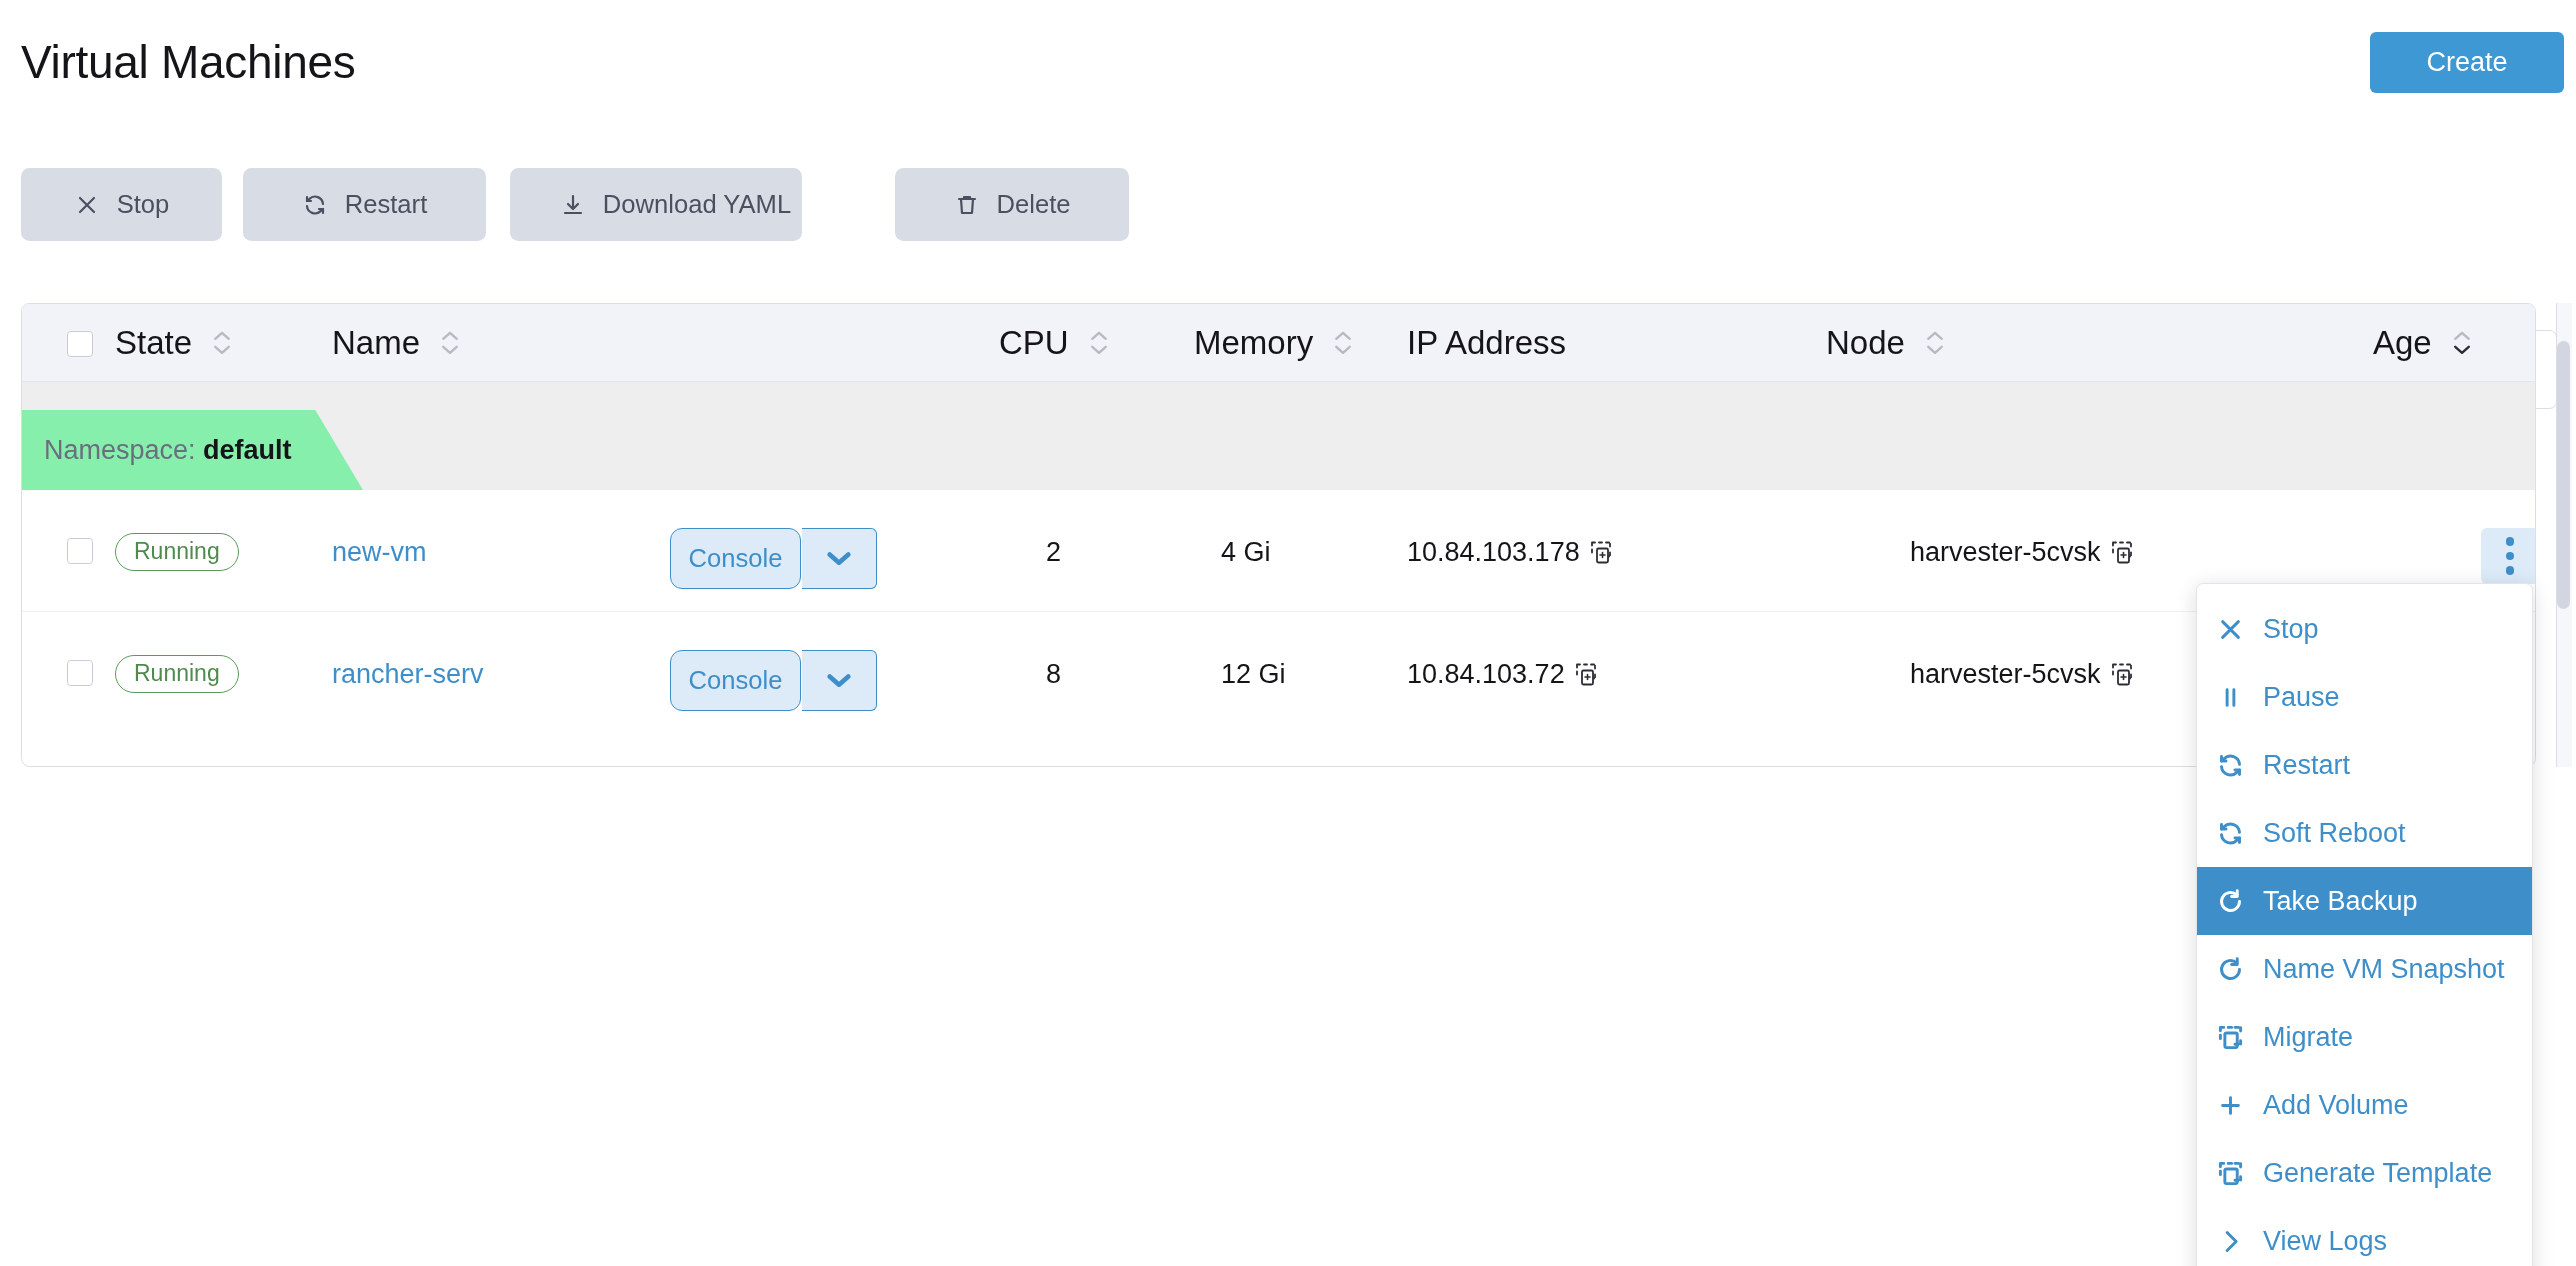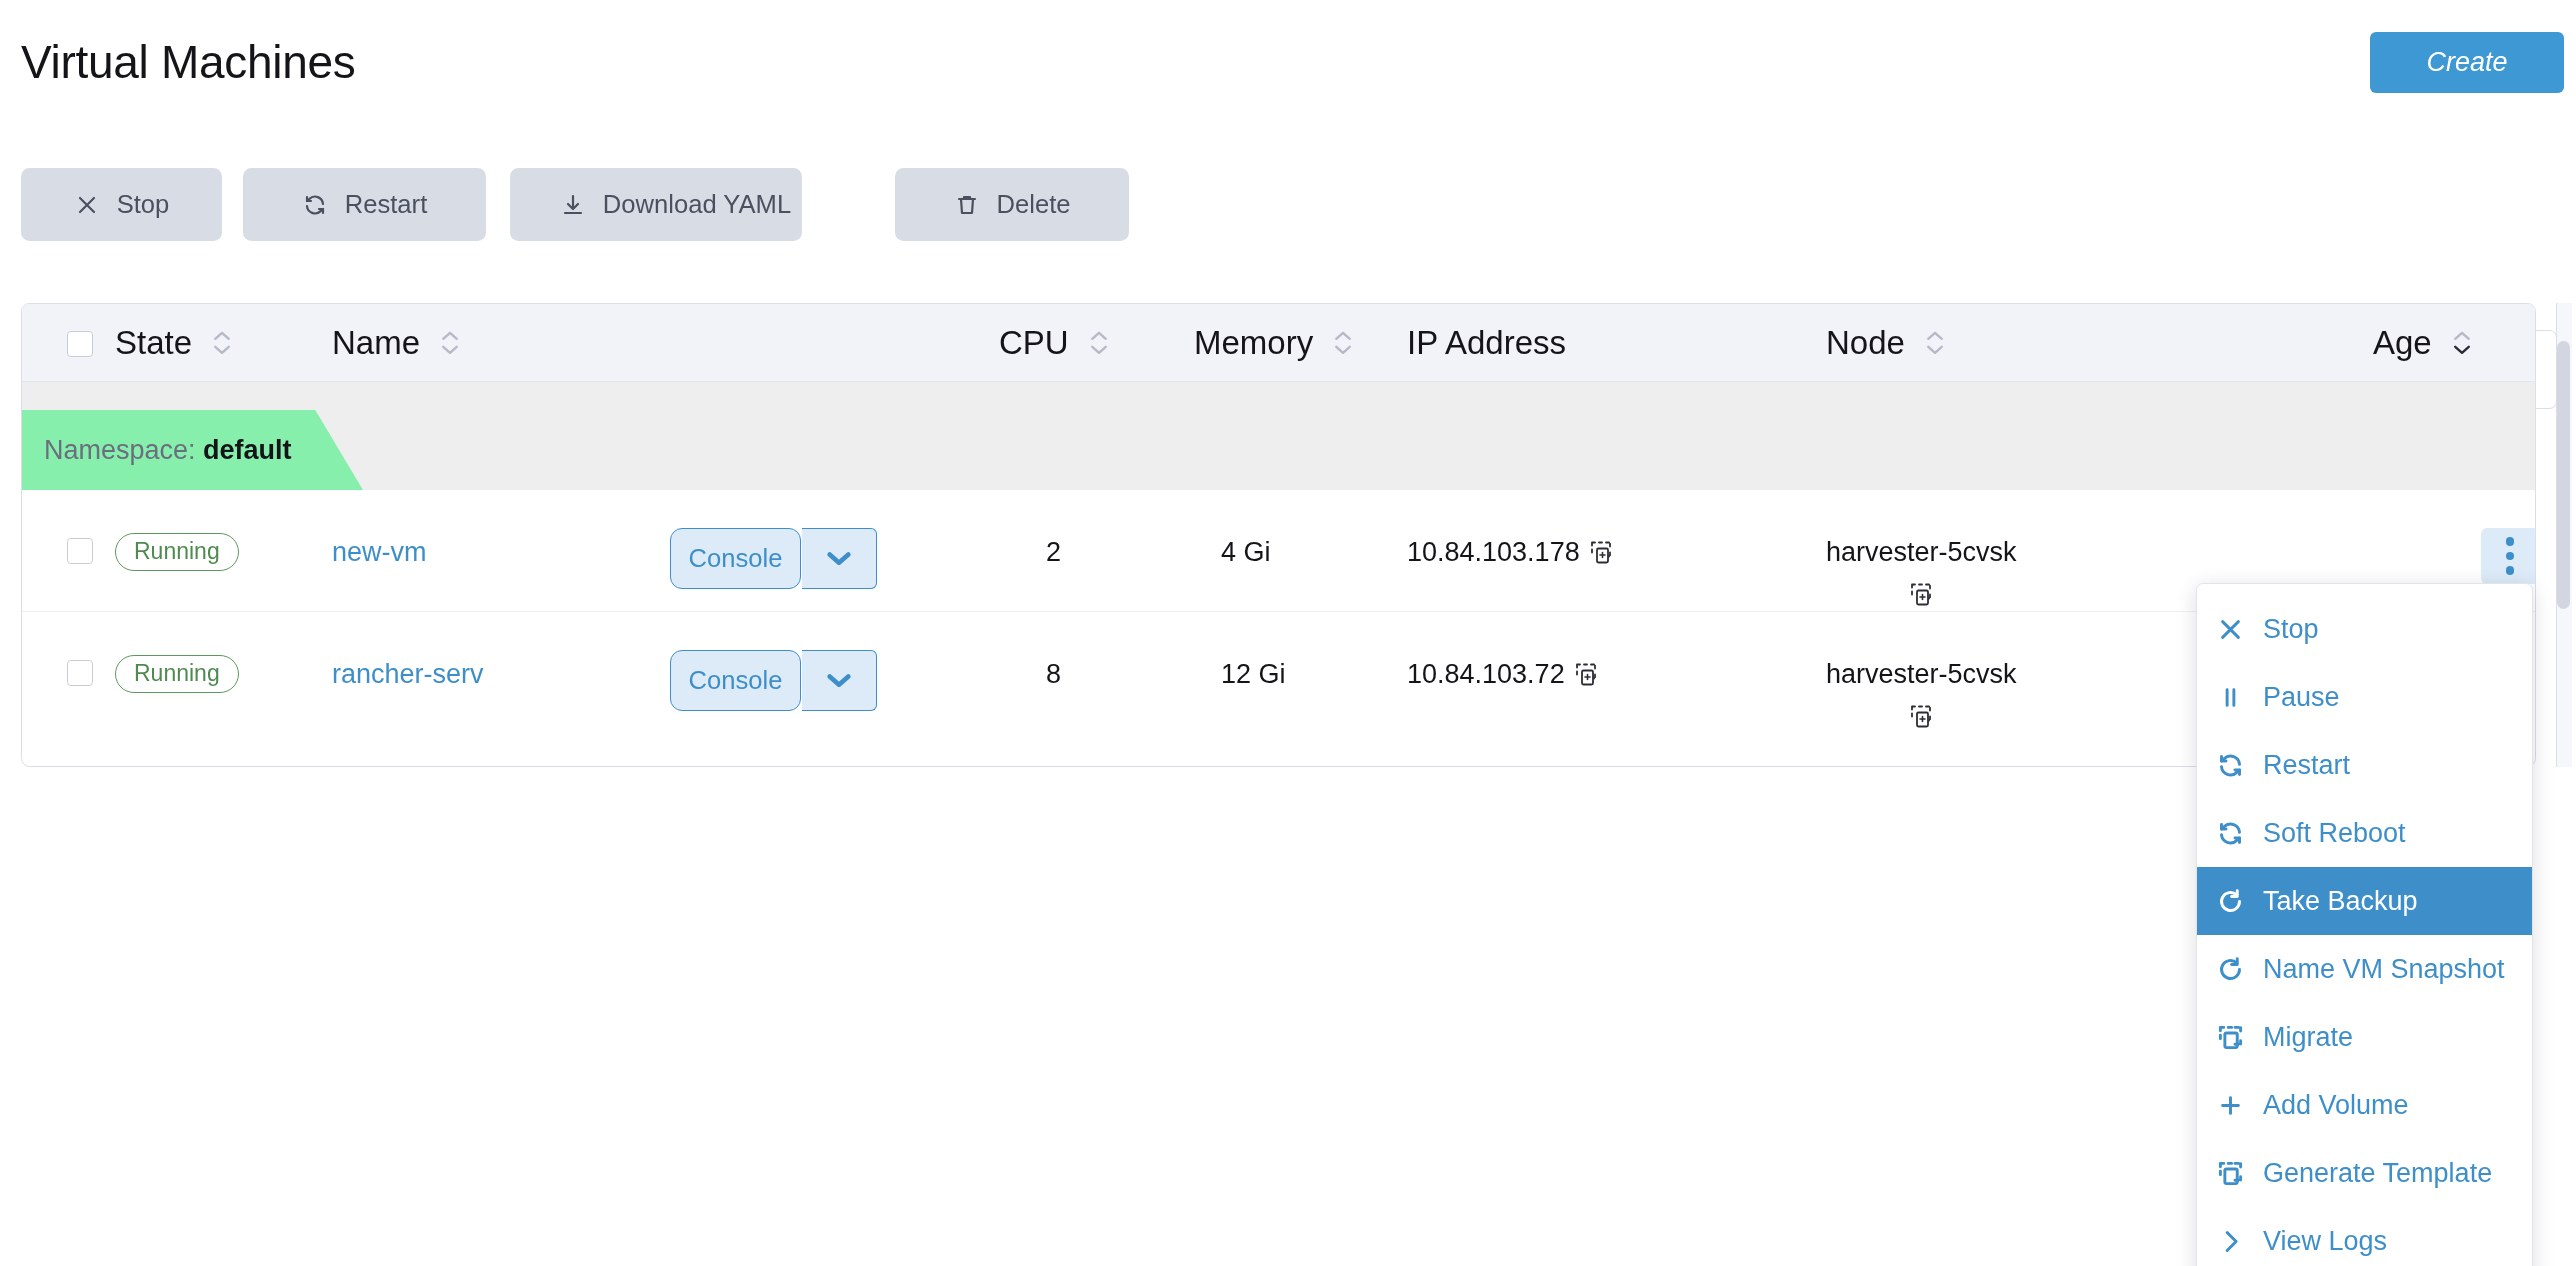--- a/index.html
+++ b/index.html
@@ -20,21 +20,20 @@
     font-size: 46px; font-weight: 400; color: #141419; letter-spacing: -0.3px;
   }
   .create-btn {
     position: absolute; left: 2370px; top: 32px;
     width: 194px; height: 61px;
     background: #3d98d3; color: #ffffff;
     border: none; border-radius: 6px;
     font-family: "Liberation Sans", sans-serif;
     font-size: 27px; line-height: 61px; text-align: center;
     cursor: pointer;
-    font-style: italic;
   }
 
   
   .toolbar { position: absolute; left: 0; top: 168px; width: 2576px; height: 91px; }
   .act-btn {
     position: absolute; top: 0; height: 73px;
     background: #d8dce4; border: none; border-radius: 8.5px;
     color: #4b5060; font-family: "Liberation Sans", sans-serif;
     font-size: 25.6px; cursor: pointer;
     display: flex; align-items: center; justify-content: center; gap: 16px;
@@ -154,21 +153,21 @@
   .console-caret svg { width: 28px; height: 18px; stroke:#3d8ec9; fill:none; stroke-width: 4; }
 
   .cell {
     position: absolute; top: 43px; height: 38px; line-height: 38px;
     font-size: 27px; color: #141419; white-space: nowrap;
     display:flex; align-items:center; gap: 9.7px;
   }
   .cell-cpu { left: 1024px; }
   .cell-mem { left: 1199px; }
   .cell-ip  { left: 1385px; }
-  .cell-node{ left: 1804px; flex-direction: column; }
+  .cell-node{ left: 1888px; }
 
   .copy-ico { display:inline-flex; width: 24px; height: 27px; cursor: pointer; }
   .copy-ico svg { width: 24px; height: 27px; }
 
   .row-kebab {
     position: absolute; top: 38px; left: 2459px;
     width: 58px; height: 56px; background: #dcebf7; border-radius: 6px;
     display:flex; align-items:center; justify-content:center; cursor:pointer;
   }
   .kebab-dot { width: 8.5px; height: 8.5px; border-radius: 50%; background:#3d8ec9; margin: 0 auto; }

